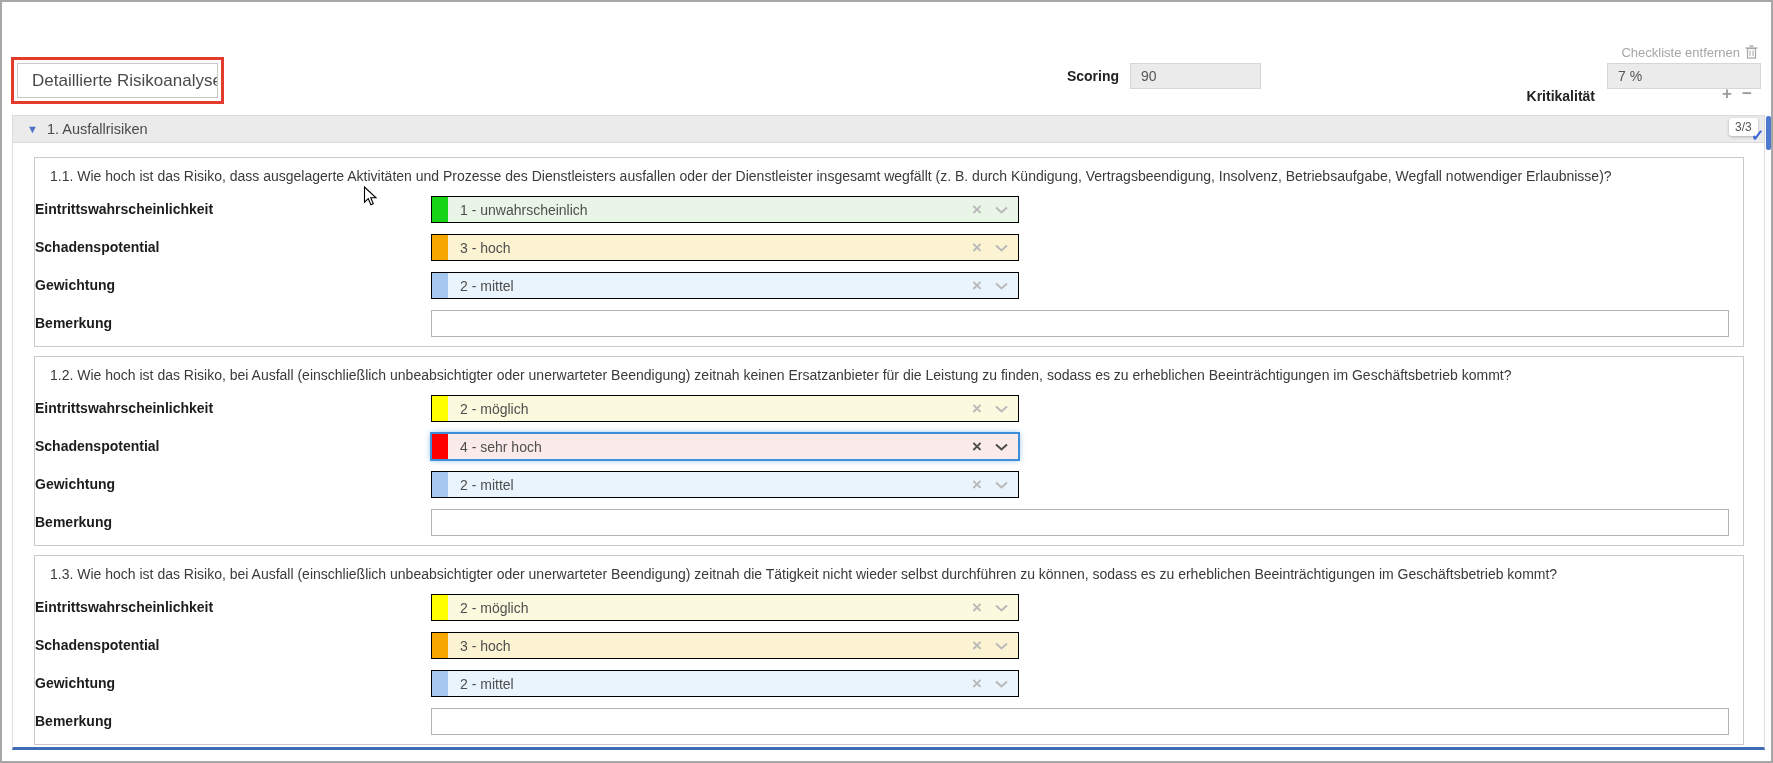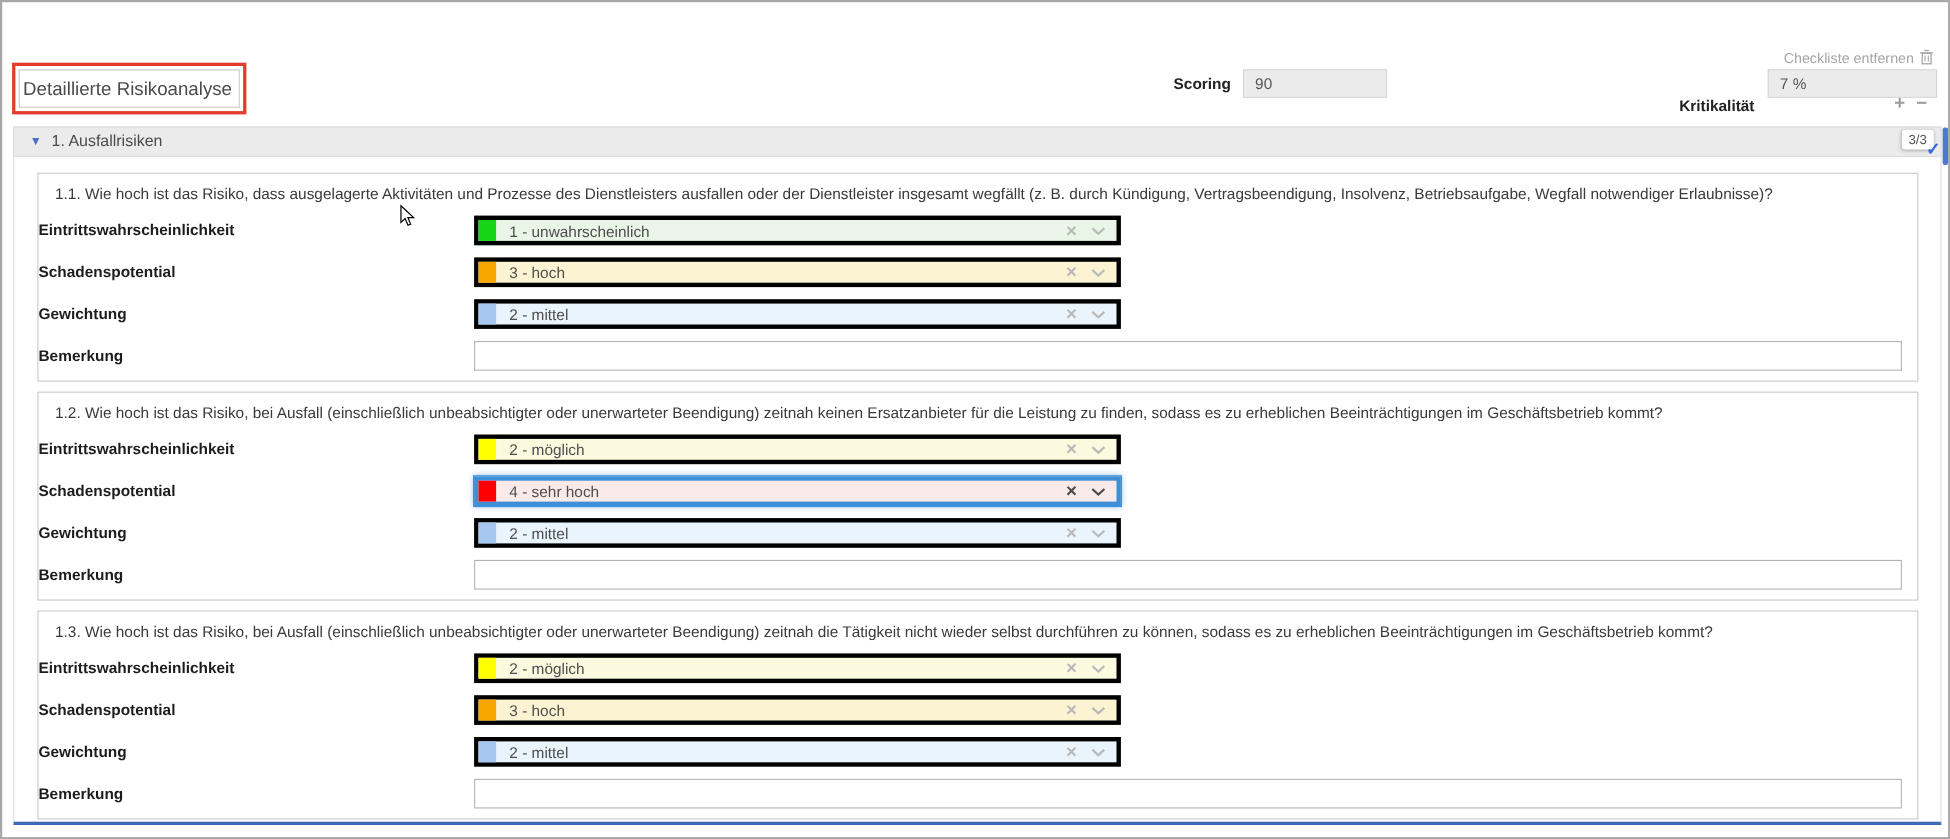--- a/index.html
+++ b/index.html
@@ -14,21 +14,21 @@
     background: #ecebeb; border-bottom: 1px solid #d3d3d3;
     line-height: 29px; padding-left: 13px; font-size: 15px; color: #3b3b3b;
   }
   .annotation-red {
     position: absolute; left: 9px; top: 55px; width: 213px; height: 47px;
     border: 3px solid #e33b2e; z-index: 6; pointer-events: none;
   }
   .name-box {
     position: absolute; left: 15px; top: 61px; width: 201px; height: 35px;
     border: 1px solid #c8c8c8; background: #fff; z-index: 5;
-    font-size: 17px; color: #4a4a4a; line-height: 33px; padding-left: 3px;
+    font-size: 17px; color: #4a4a4a; line-height: 33px; padding-left: 14px;
     white-space: nowrap; overflow: hidden;
   }
   .fld-label {
     position: absolute; top: 61px; height: 26px; line-height: 26px;
     font-weight: bold; font-size: 14px; color: #222; text-align: right;
   }
   .ro-input {
     position: absolute; top: 61px; height: 26px;
     background: #ebebeb; border: 1px solid #d6d6d6;
     font-family: "Liberation Sans", sans-serif;
@@ -77,21 +77,21 @@
   .card .q {
     position: absolute; left: 15px; top: 10px; right: 4px;
     font-size: 14px; color: #3a3a3a; white-space: nowrap; overflow: hidden;
   }
   .row-label {
     position: absolute; left: 0; width: 385px; height: 27px; line-height: 27px;
     font-weight: bold; font-size: 14px; color: #1c1c1c;
   }
   .dd {
     position: absolute; left: 396px; width: 588px; height: 27px;
-    border: 4px solid #000000; display: flex; align-items: center;
+    border: 1px solid #000000; display: flex; align-items: center;
     cursor: pointer; background: #fff;
   }
   .dd .sq { width: 16px; height: 100%; flex: 0 0 16px; }
   .dd .val { margin-left: 12px; font-size: 14px; color: #4e4e4e; margin-right: auto; white-space: nowrap; }
   .dd .x { color: #b9b9b9; font-size: 17px; font-weight: bold; line-height: 1; }
   .dd .chev { color: #b9b9b9; margin-left: 13px; margin-right: 10px; display: flex; align-items: center; }
   .dd.focused {
     border-color: #3e8fd9;
     box-shadow: 0 0 0 1px #3e8fd9, 0 0 6px rgba(62,143,217,.65);
     z-index: 3;

